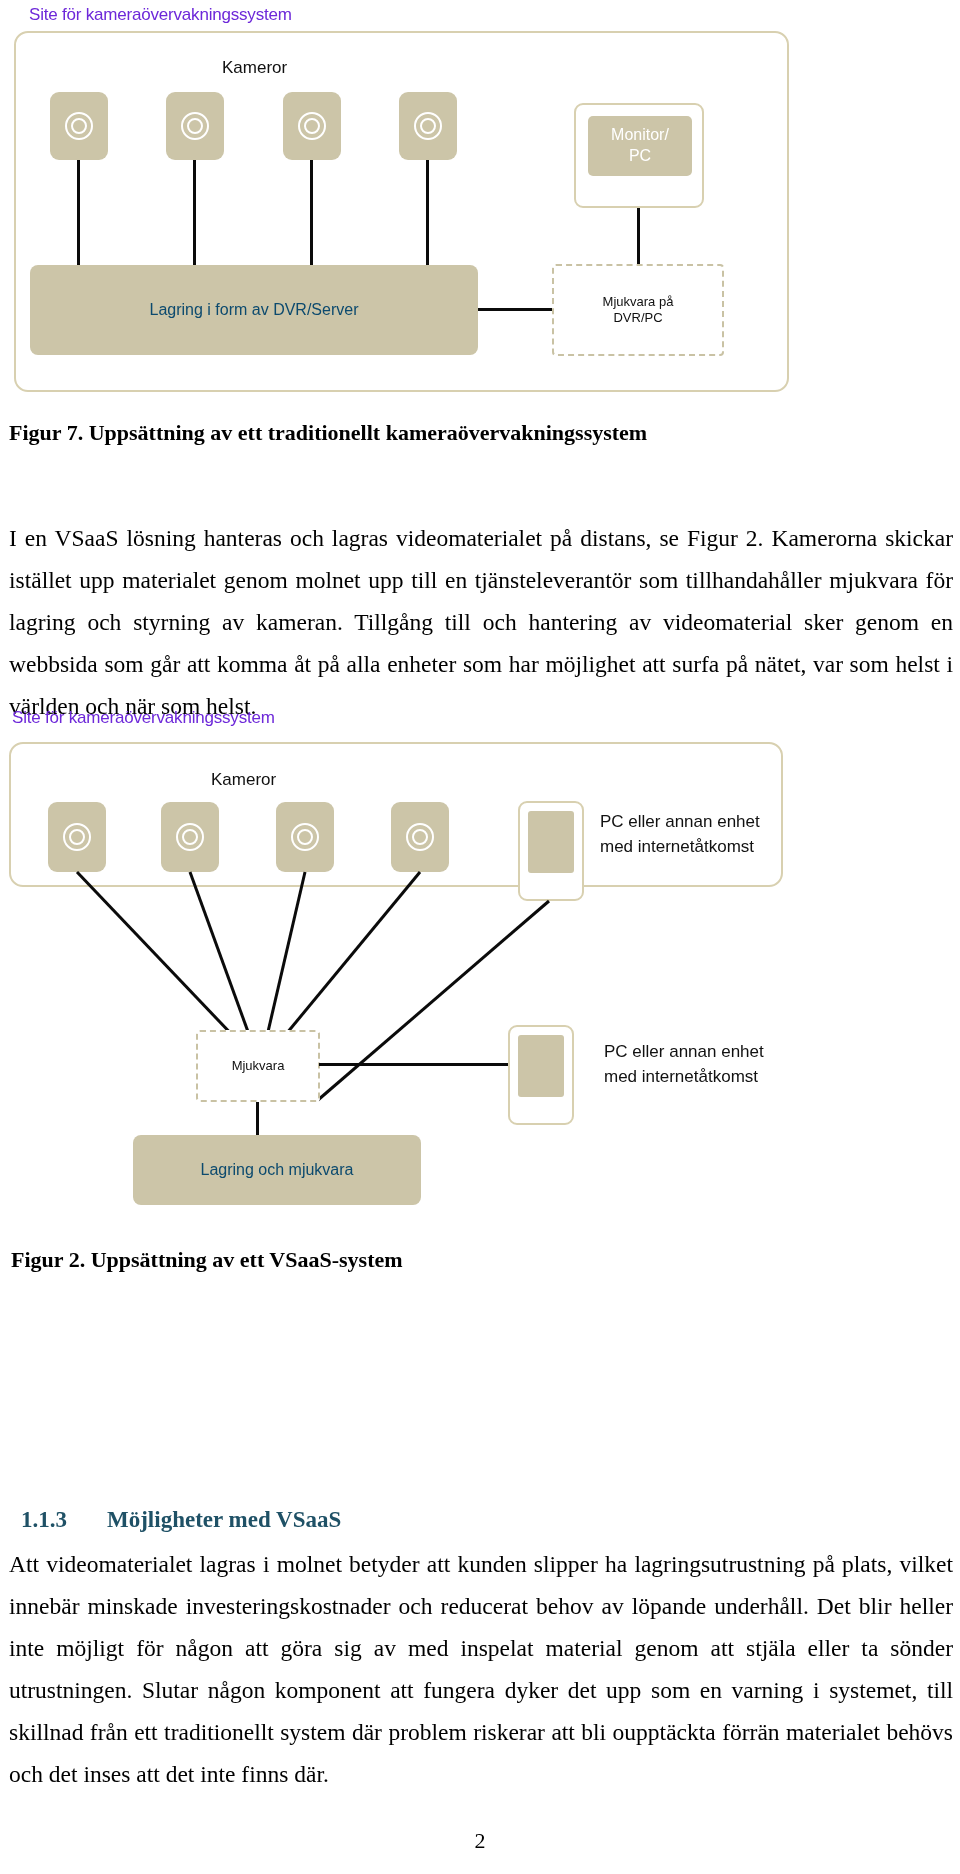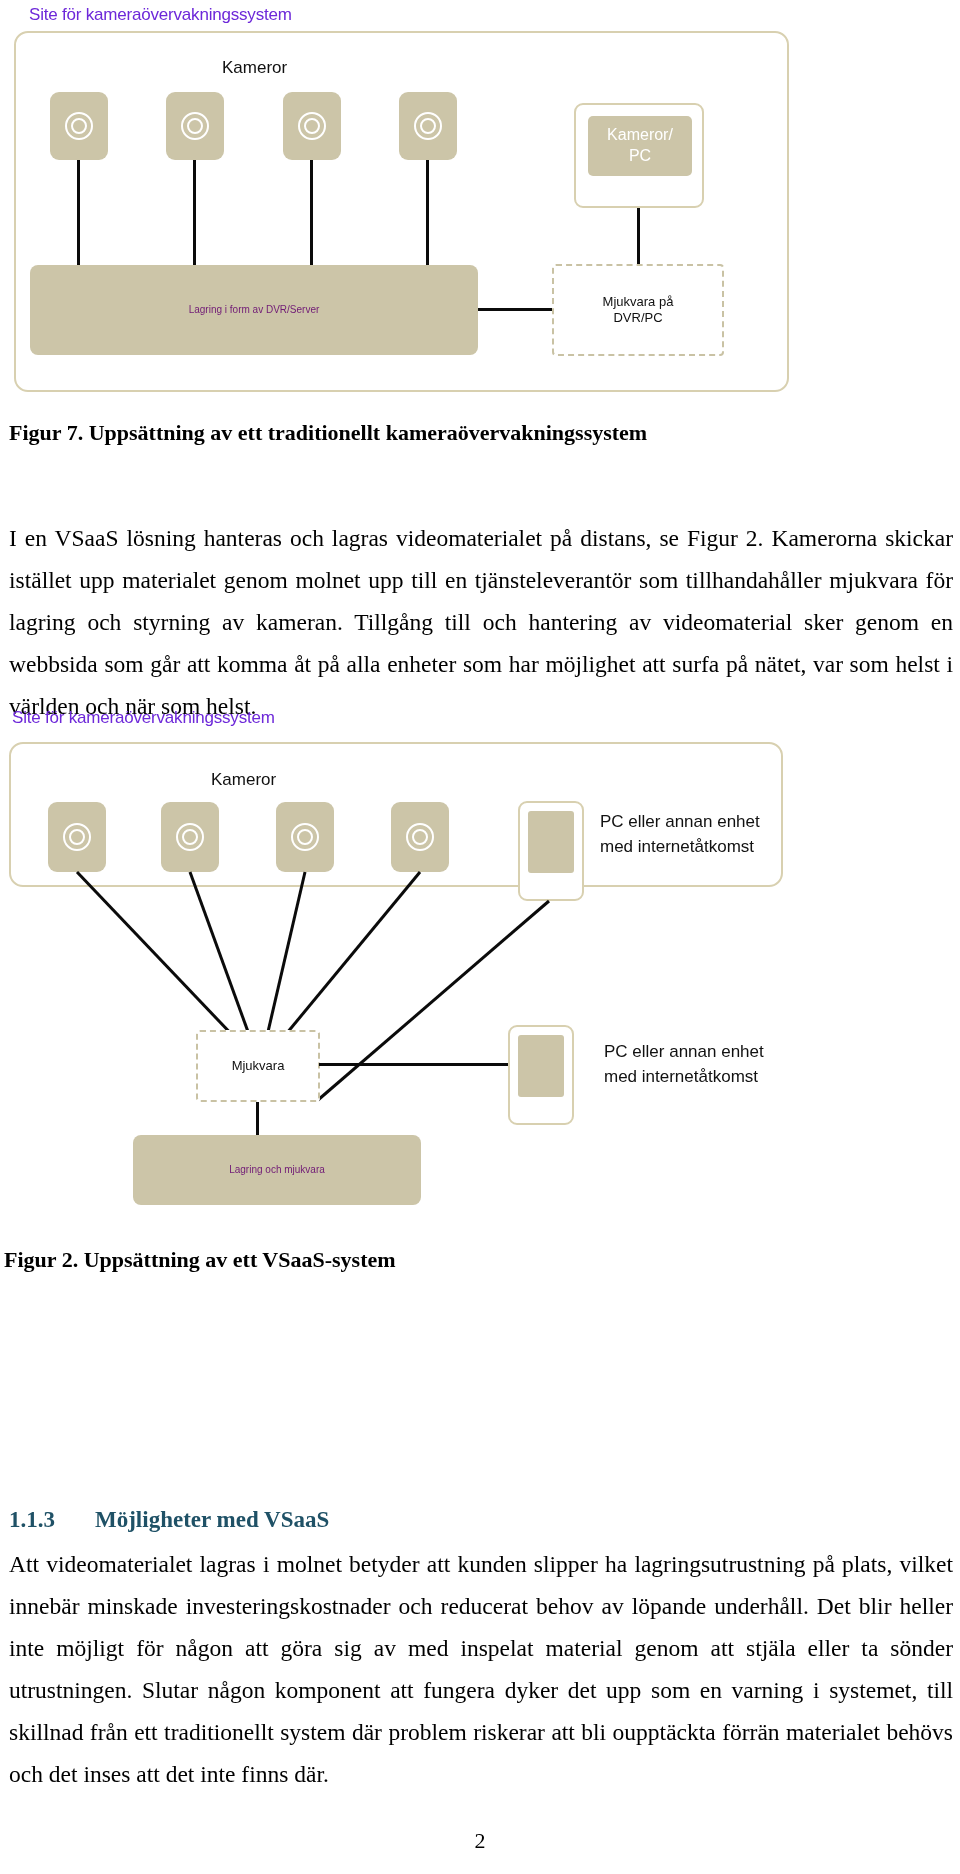--- a/index.html
+++ b/index.html
@@ -69,22 +69,22 @@
     position: absolute;
     background: #ccc5a8;
     border-radius: 8px;
     box-sizing: border-box;
     display: flex;
     align-items: center;
     justify-content: center;
   }
   .filled-box span {
     font-family: "Liberation Sans", sans-serif;
-    font-size: 10px;
-    color: #701a75;
+    font-size: 16px;
+    color: #0c4a6e;
     text-align: right;
     line-height: 1.25;
   }
   .dashed-box {
     position: absolute;
     border: 2px dashed #c9c2a4;
     border-radius: 4px;
     background: #ffffff;
     box-sizing: border-box;
     display: flex;
@@ -159,21 +159,21 @@
     text-justify: inter-word;
   }
   .section-heading {
     position: absolute;
     font-family: "Liberation Serif", serif;
     font-weight: bold;
     font-size: 23px;
     color: #1f5166;
     white-space: nowrap;
   }
-  .section-heading .num { display: inline-block; width: 86px; }
+  .section-heading .num { display: inline-block; width: 86px; margin-left: 12px; }
   .page-number {
     position: absolute;
     width: 100%;
     text-align: center;
     font-family: "Liberation Serif", serif;
     font-size: 22px;
     color: #000000;
   }
 </style>
 </head>
@@ -204,21 +204,21 @@
     <div class="lens-inner" style="left:21px;top:26px;width:16px;height:16px;"></div>
   </div>
 
   <div class="wire" style="left:77px;top:160px;width:3px;height:105px;"></div>
   <div class="wire" style="left:193px;top:160px;width:3px;height:105px;"></div>
   <div class="wire" style="left:310px;top:160px;width:3px;height:105px;"></div>
   <div class="wire" style="left:426px;top:160px;width:3px;height:105px;"></div>
 
   <div class="outline-box" style="left:574px;top:103px;width:130px;height:105px;">
     <div class="monitor-screen" style="left:12px;top:11px;width:104px;height:60px;">
-      <span><span>Kameror/</span><br><span>PC</span></span>
+      <span><span>Monitor/</span><br><span>PC</span></span>
     </div>
   </div>
 
   <div class="wire" style="left:637px;top:208px;width:3px;height:57px;"></div>
 
   <div class="filled-box" style="left:30px;top:265px;width:448px;height:90px;">
     <span>Lagring i form av DVR/Server</span>
   </div>
 
   <div class="wire" style="left:478px;top:308px;width:76px;height:3px;"></div>
@@ -290,21 +290,21 @@
   <div class="side-label" style="left:604px;top:340px;">
     <span>PC eller annan enhet</span><br>
     <span>med internetåtkomst</span>
   </div>
 
   <div class="filled-box" style="left:133px;top:435px;width:288px;height:70px;">
     <span>Lagring och mjukvara</span>
   </div>
 </div>
 
-<div class="fig-caption" style="left:4px;top:1247px;">Figur 2. Uppsättning av ett VSaaS-system</div>
+<div class="fig-caption" style="left:11px;top:1247px;">Figur 2. Uppsättning av ett VSaaS-system</div>
 
 <div class="section-heading" style="left:9px;top:1507px;">
   <span class="num">1.1.3</span><span>Möjligheter med VSaaS</span>
 </div>
 
 <div class="body-par" style="left:9px;top:1543px;width:944px;">Att videomaterialet lagras i molnet betyder att kunden slipper ha lagringsutrustning på plats, vilket innebär minskade investeringskostnader och reducerat behov av löpande underhåll. Det blir heller inte möjligt för någon att göra sig av med inspelat material genom att stjäla eller ta sönder utrustningen. Slutar någon komponent att fungera dyker det upp som en varning i systemet, till skillnad från ett traditionellt system där problem riskerar att bli oupptäckta förrän materialet behövs och det inses att det inte finns där.</div>
 
 <div class="page-number" style="left:0;top:1828px;">2</div>
 
 </body></html>

